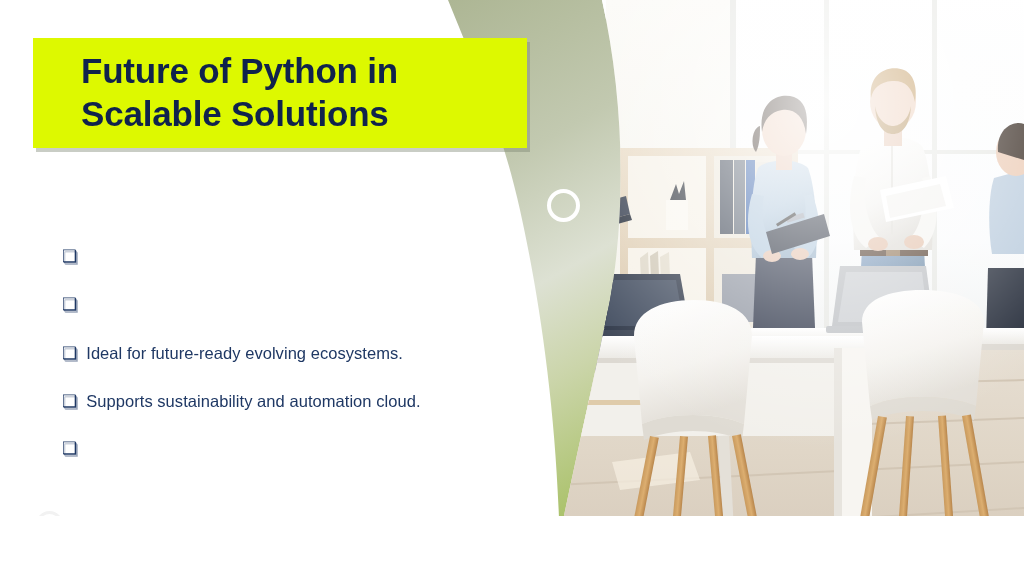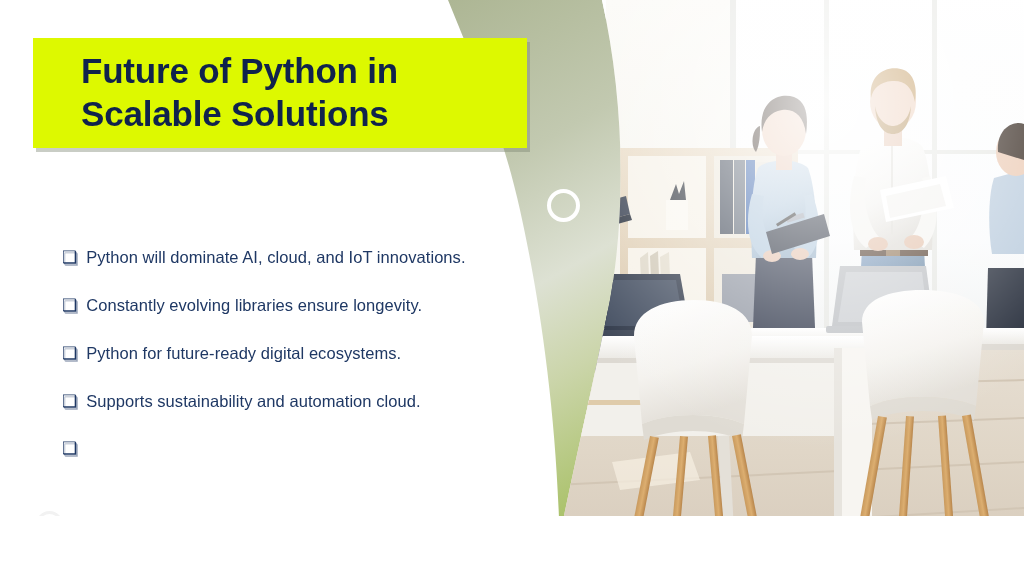--- a/index.html
+++ b/index.html
@@ -368,31 +368,29 @@
 
   <div class="title-block">
     <div class="title-text">Future of Python in
 Scalable Solutions</div>
   </div>
 
   <div class="bullets">
 
     <div class="bullet-row">
       <span class="bullet-mark">❑</span>
-      <span class="bullet-text">Python will dominate AI, cloud, and IoT innovations.</span>
     </div>
 
     <div class="bullet-row">
       <span class="bullet-mark">❑</span>
-      <span class="bullet-text">Constantly evolving libraries ensure longevity.</span>
     </div>
 
     <div class="bullet-row">
       <span class="bullet-mark">❑</span>
-      <span class="bullet-text">Python for future-ready digital ecosystems.</span>
+      <span class="bullet-text">Ideal for future-ready evolving ecosystems.</span>
     </div>
 
     <div class="bullet-row">
       <span class="bullet-mark">❑</span>
       <span class="bullet-text">Supports sustainability and automation cloud.</span>
     </div>
 
     <div class="bullet-row">
       <span class="bullet-mark">❑</span>
     </div>

